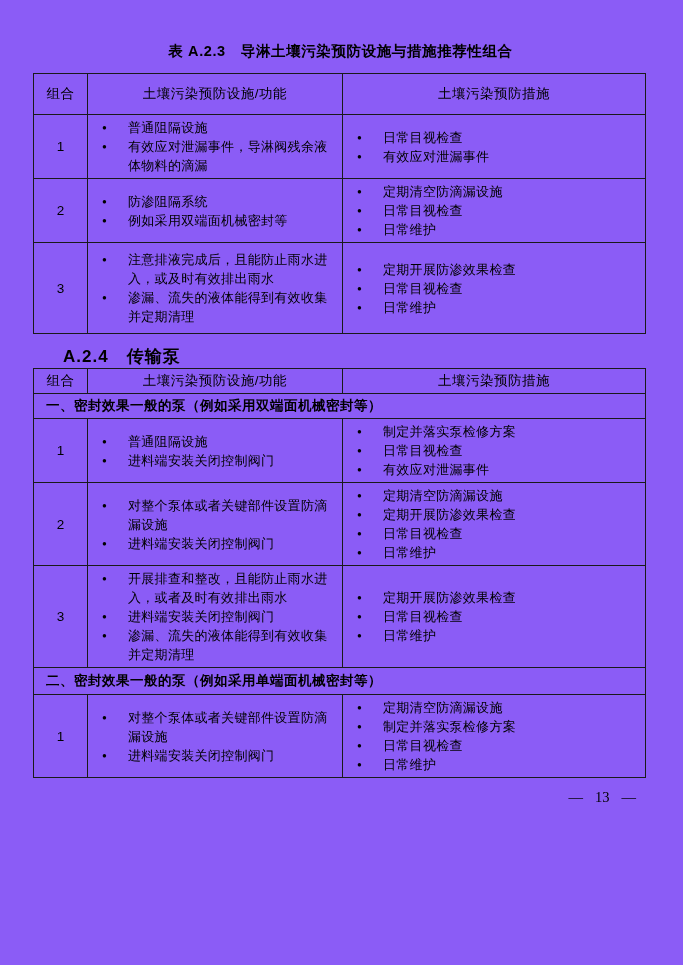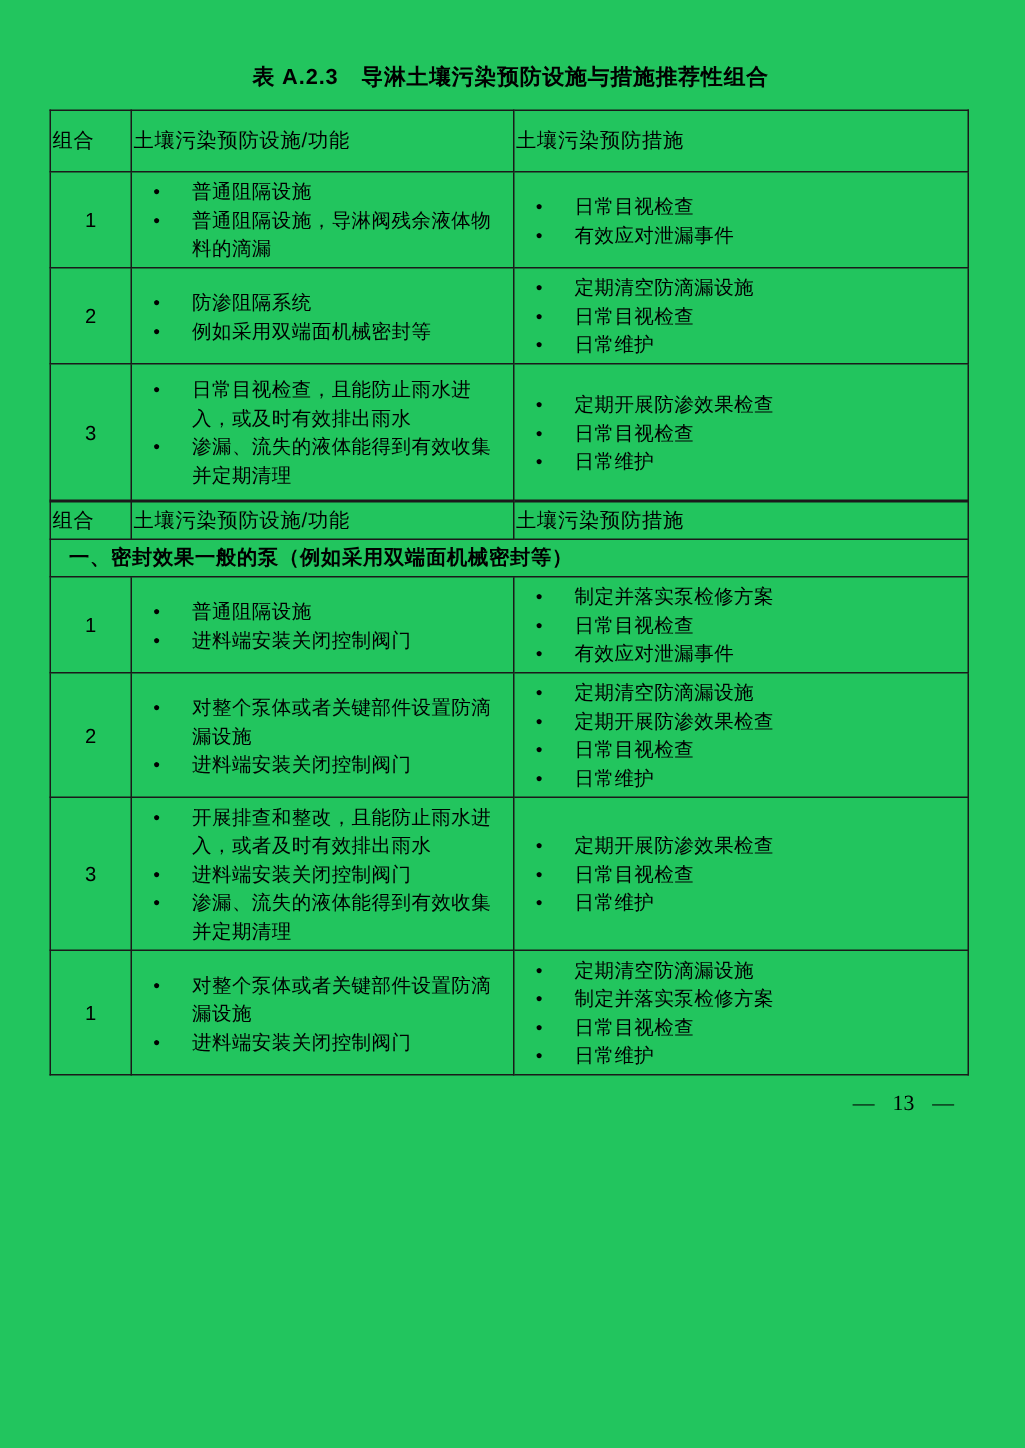--- a/index.html
+++ b/index.html
@@ -1,38 +1,38 @@
 <!DOCTYPE html>
 <html><head>
 <meta charset="utf-8">
 <style>
   html,body { margin:0; padding:0; background:#ffffff; }
   .page {
-    position:relative; width:683px; height:965px; background:#22c55e;
+    position:relative; width:683px; height:965px; background:#8b5cf6;
     color:#111111; font-family:"Liberation Sans","DejaVu Sans",sans-serif;
     overflow:hidden; box-sizing:border-box;
   }
   .content { padding:42px 35px 0 33px; }
 
   .tbl-title {
     text-align:center; font-size:14.5px; font-weight:bold;
     letter-spacing:0.6px; color:#000;
   }
   .t1-title { margin-bottom:12px; }
   .t2-title { margin-top:15px; margin-bottom:13px; }
 
   table.doc {
     border-collapse:collapse; width:612px; table-layout:fixed;
     border:1.5px solid #1a1a1a;
   }
   table.doc td, table.doc th { border:1px solid #1a1a1a; box-sizing:border-box; }
   col.c1 { width:54px; } col.c2 { width:255px; } col.c3 { width:303px; }
 
   th.hdr {
-    font-size:13.5px; font-weight:normal; text-align:left;
+    font-size:13.5px; font-weight:normal; text-align:center;
     vertical-align:middle; letter-spacing:0.5px; color:#000;
   }
   td.combo { text-align:center; vertical-align:middle; font-size:13.5px; color:#000; }
   td.cell { vertical-align:middle; padding:3px 4px 3px 0; }
 
   ul.blist { margin:0; padding:0; list-style:none; }
   li.bitem {
     position:relative; padding-left:40px; font-size:13px;
     line-height:19px; letter-spacing:0.3px; color:#000;
   }
@@ -79,21 +79,21 @@
           <tr style="height:41px">
         <th class="hdr">组合</th>
         <th class="hdr">土壤污染预防设施/功能</th>
         <th class="hdr">土壤污染预防措施</th>
       </tr>
       <tr style="height:63px">
         <td class="combo">1</td>
         <td class="cell">
               <ul class="blist">
           <li class="bitem"><span class="blt">●</span><span>普通阻隔设施</span></li>
-          <li class="bitem"><span class="blt">●</span><span>普通阻隔设施，导淋阀残余液体物料的滴漏</span></li>
+          <li class="bitem"><span class="blt">●</span><span>有效应对泄漏事件，导淋阀残余液体物料的滴漏</span></li>
         </ul>
             </td>
         <td class="cell">
               <ul class="blist">
           <li class="bitem"><span class="blt">●</span><span>日常目视检查</span></li>
           <li class="bitem"><span class="blt">●</span><span>有效应对泄漏事件</span></li>
         </ul>
             </td>
       </tr>
       <tr style="height:63px">
@@ -109,35 +109,36 @@
           <li class="bitem"><span class="blt">●</span><span>定期清空防滴漏设施</span></li>
           <li class="bitem"><span class="blt">●</span><span>日常目视检查</span></li>
           <li class="bitem"><span class="blt">●</span><span>日常维护</span></li>
         </ul>
             </td>
       </tr>
       <tr style="height:91px">
         <td class="combo">3</td>
         <td class="cell">
               <ul class="blist">
-          <li class="bitem"><span class="blt">●</span><span>日常目视检查，且能防止雨水进入，或及时有效排出雨水</span></li>
+          <li class="bitem"><span class="blt">●</span><span>注意排液完成后，且能防止雨水进入，或及时有效排出雨水</span></li>
           <li class="bitem"><span class="blt">●</span><span>渗漏、流失的液体能得到有效收集并定期清理</span></li>
         </ul>
             </td>
         <td class="cell">
               <ul class="blist">
           <li class="bitem"><span class="blt">●</span><span>定期开展防渗效果检查</span></li>
           <li class="bitem"><span class="blt">●</span><span>日常目视检查</span></li>
           <li class="bitem"><span class="blt">●</span><span>日常维护</span></li>
         </ul>
             </td>
       </tr>
     </tbody>
       </table>
 
+    <div class="heading">A.2.4　传输泵</div>
 
 
     <table class="doc">
       <colgroup>
           <col class="c1">
           <col class="c2">
           <col class="c3">
         </colgroup>
       <tbody>
           <tr style="height:25px">
@@ -191,20 +192,23 @@
         </ul>
             </td>
         <td class="cell">
               <ul class="blist">
           <li class="bitem"><span class="blt">●</span><span>定期开展防渗效果检查</span></li>
           <li class="bitem"><span class="blt">●</span><span>日常目视检查</span></li>
           <li class="bitem"><span class="blt">●</span><span>日常维护</span></li>
         </ul>
             </td>
       </tr>
+      <tr style="height:27px">
+        <td class="secrow" colspan="3">二、密封效果一般的泵（例如采用单端面机械密封等）</td>
+      </tr>
       <tr style="height:78px">
         <td class="combo">1</td>
         <td class="cell">
               <ul class="blist">
           <li class="bitem"><span class="blt">●</span><span>对整个泵体或者关键部件设置防滴漏设施</span></li>
           <li class="bitem"><span class="blt">●</span><span>进料端安装关闭控制阀门</span></li>
         </ul>
             </td>
         <td class="cell">
               <ul class="blist">

